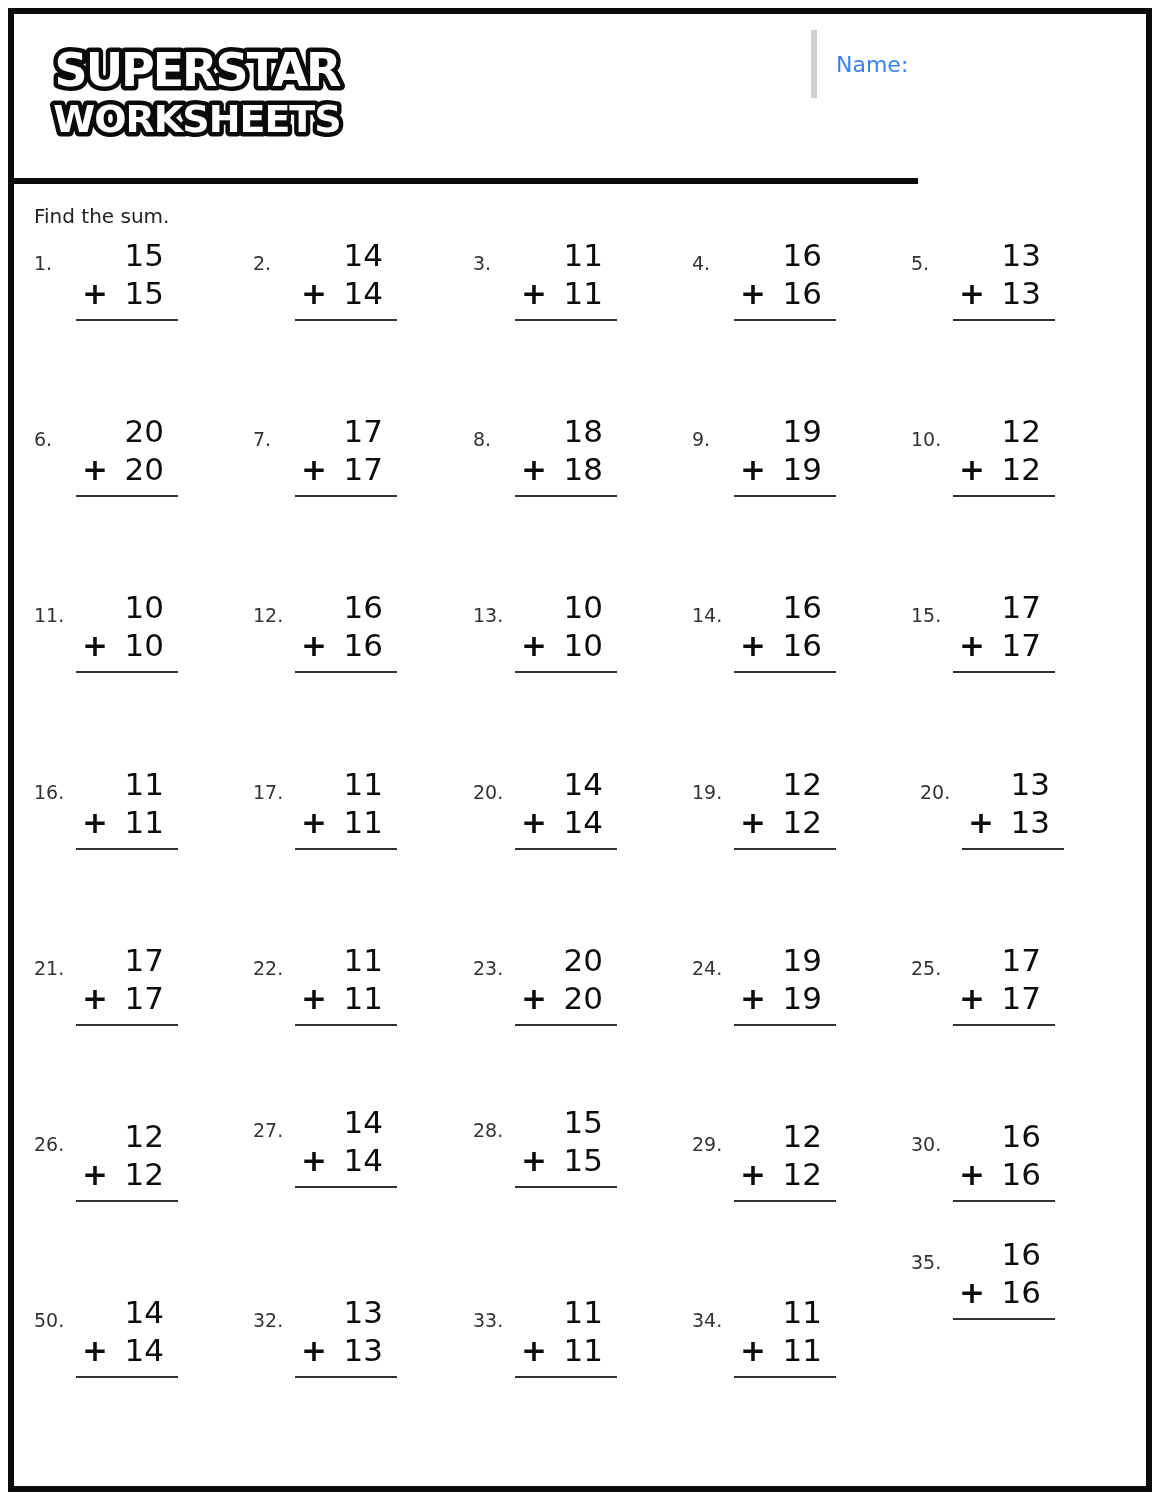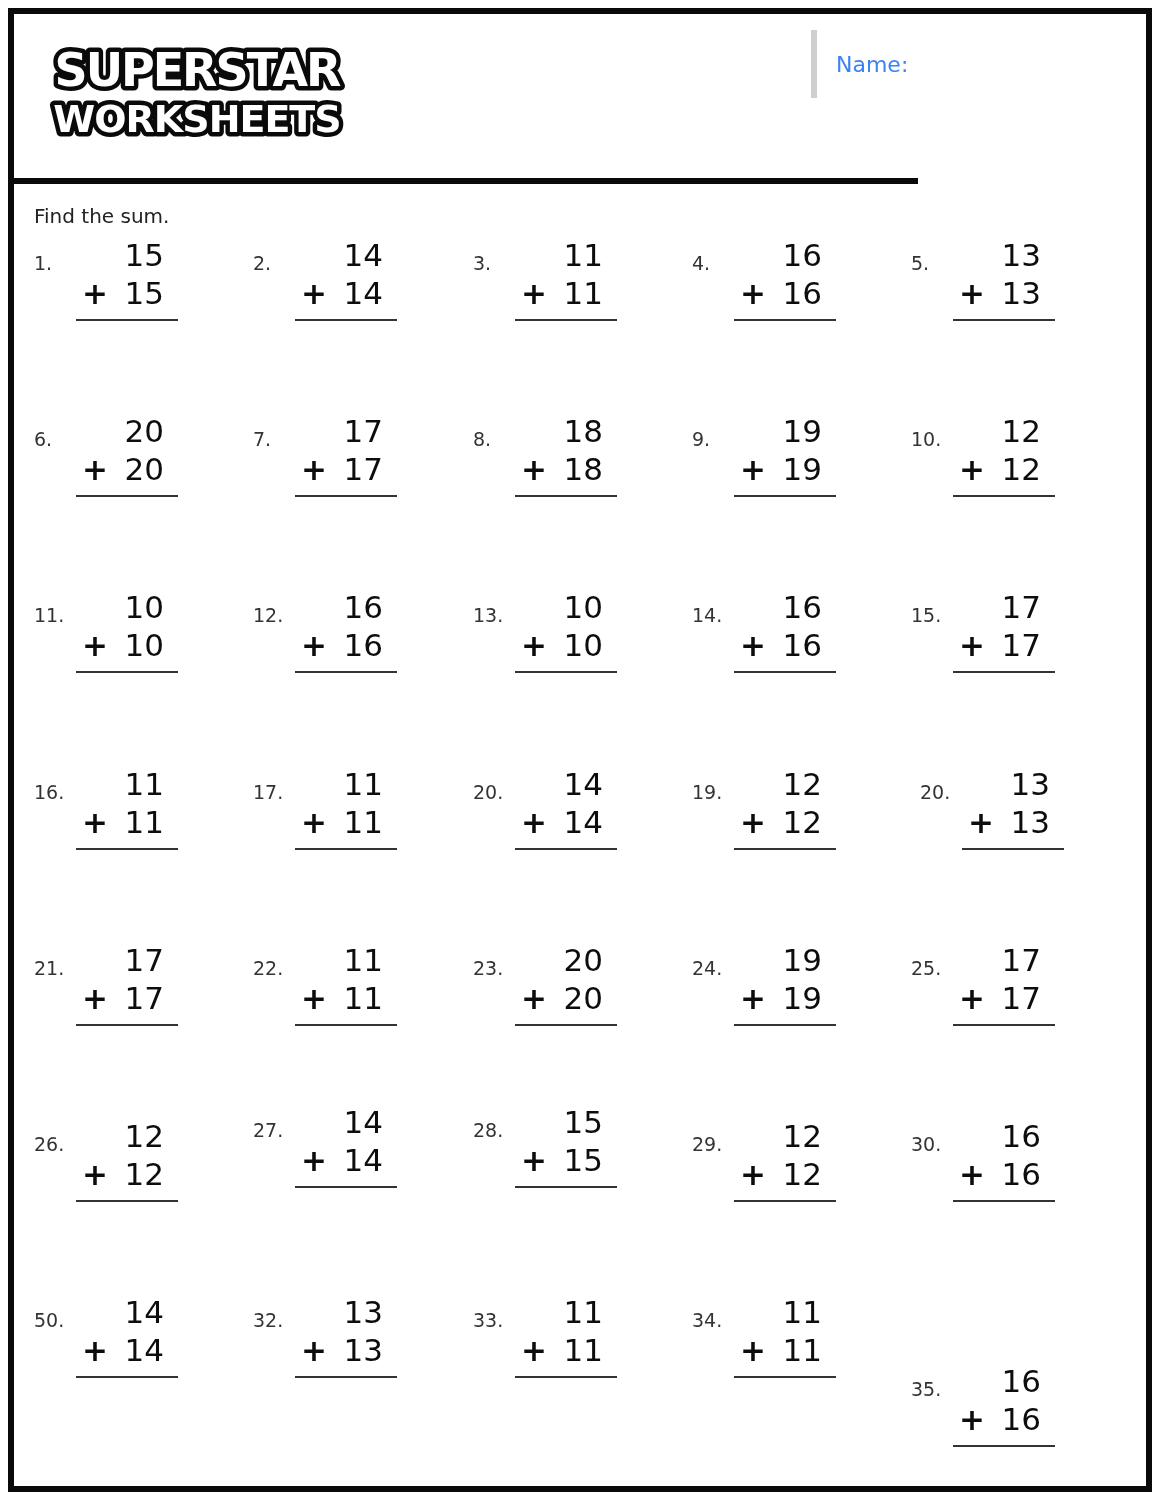--- a/index.html
+++ b/index.html
@@ -513,21 +513,21 @@
       <div class="problem" style="left: 678px; top: 1279px;">
         <span class="pnum">34.</span>
         <span class="top-num">11</span>
         <div class="bottom-row">
           <span class="plus">+</span>
           <span class="bottom-num">11</span>
         </div>
         <div class="answer-line"></div>
         <input class="answer-input" type="text" style="">
       </div>
-      <div class="problem" style="left: 897px; top: 1348px;">
+      <div class="problem" style="left: 897px; top: 1221px;">
         <span class="pnum">35.</span>
         <span class="top-num">16</span>
         <div class="bottom-row">
           <span class="plus">+</span>
           <span class="bottom-num">16</span>
         </div>
         <div class="answer-line"></div>
         <input class="answer-input" type="text" style="">
       </div>
     </div>

